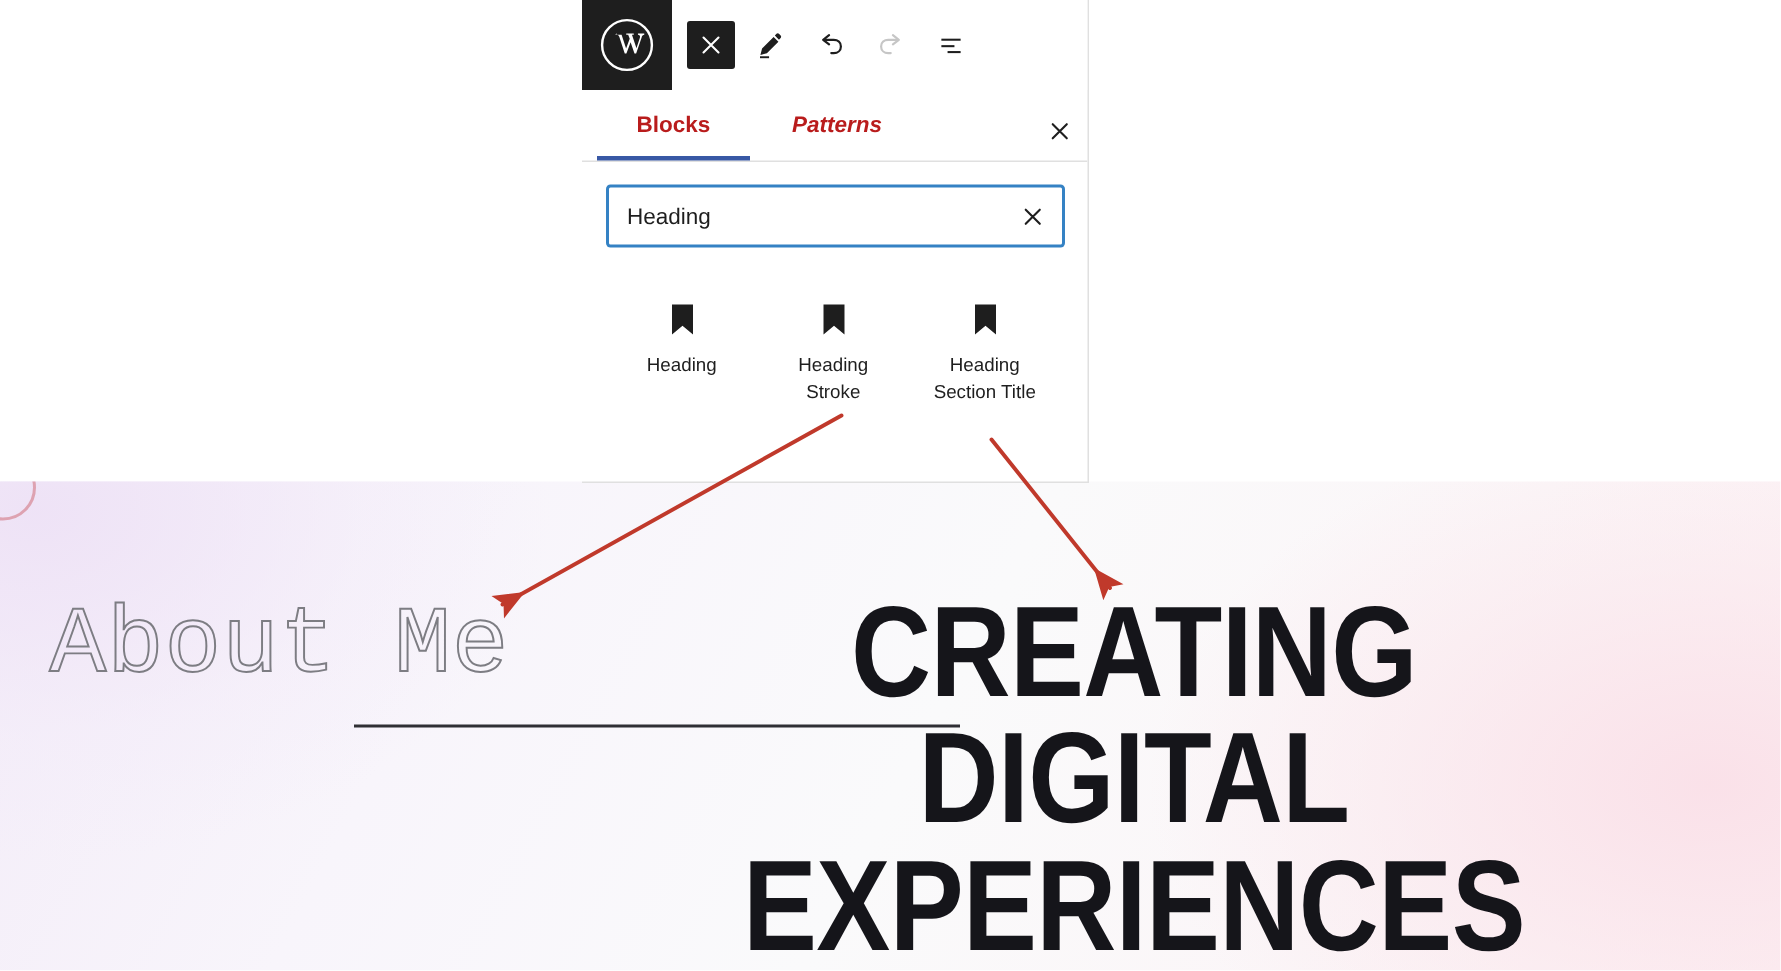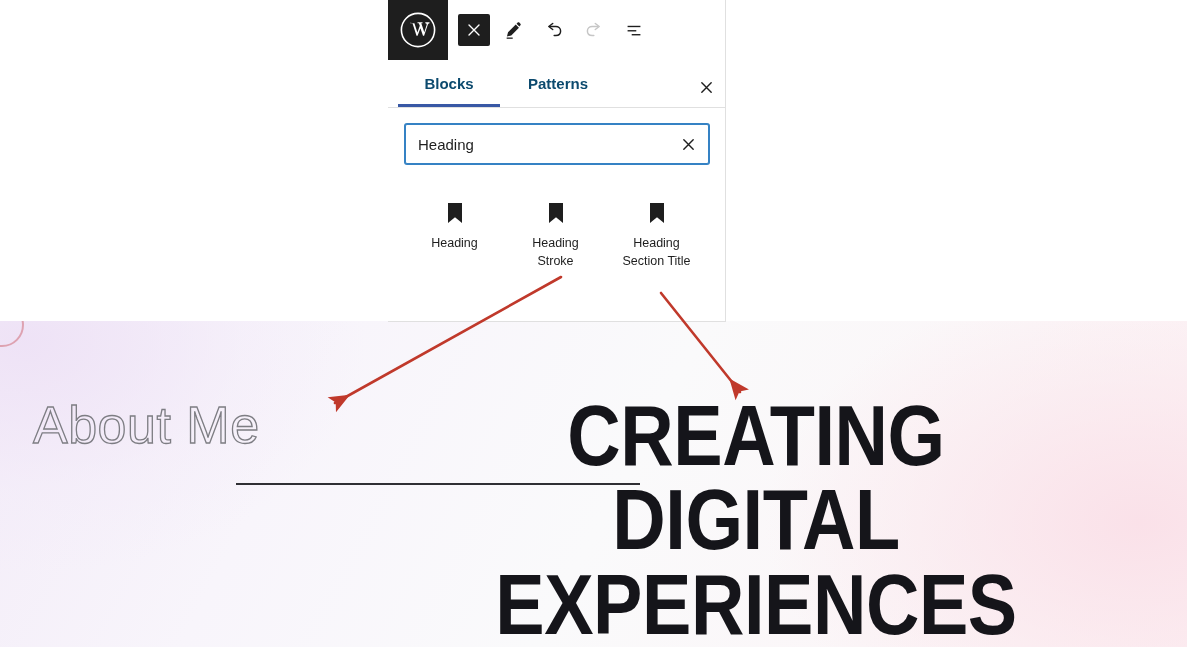--- a/index.html
+++ b/index.html
@@ -50,22 +50,22 @@
     top: 0;
     width: 1187px;
     height: 326px;
   }
 
   
   .heading-stroke {
     position: absolute;
     left: 33px;
     top: 78px;
-    font-family: Liberation Sans, sans-serif;
-    font-size: 52px;
+    font-family: Liberation Mono, monospace;
+    font-size: 63px;
     font-weight: 400;
     line-height: 1;
     letter-spacing: 0.5px;
     color: transparent;
     -webkit-text-stroke: 1.3px #7d7d83;
     white-space: nowrap;
   }
 
   
   .heading-rule {
@@ -161,28 +161,28 @@
     padding: 0 0 0 0;
   }
   .tab {
     position: relative;
     height: 48px;
     display: flex;
     align-items: center;
     justify-content: center;
     font-size: 15px;
     font-weight: 600;
-    color: #0c4a6e;
+    color: #b91c1c;
     cursor: pointer;
     background: transparent;
     border: none;
     font-family: "Liberation Sans", sans-serif;
   }
   .tab-blocks   { width: 102px; margin-left: 10px; }
-  .tab-patterns { width: 100px; margin-left: 8px; }
+  .tab-patterns { width: 100px; margin-left: 8px; font-style: italic; }
   .tab-media    { width: 86px;  margin-left: 10px; }
   .tab.selected::after {
     content: "";
     position: absolute;
     left: 0;
     right: 0;
     bottom: 0;
     height: 3px;
     background: #3858a5;
   }

